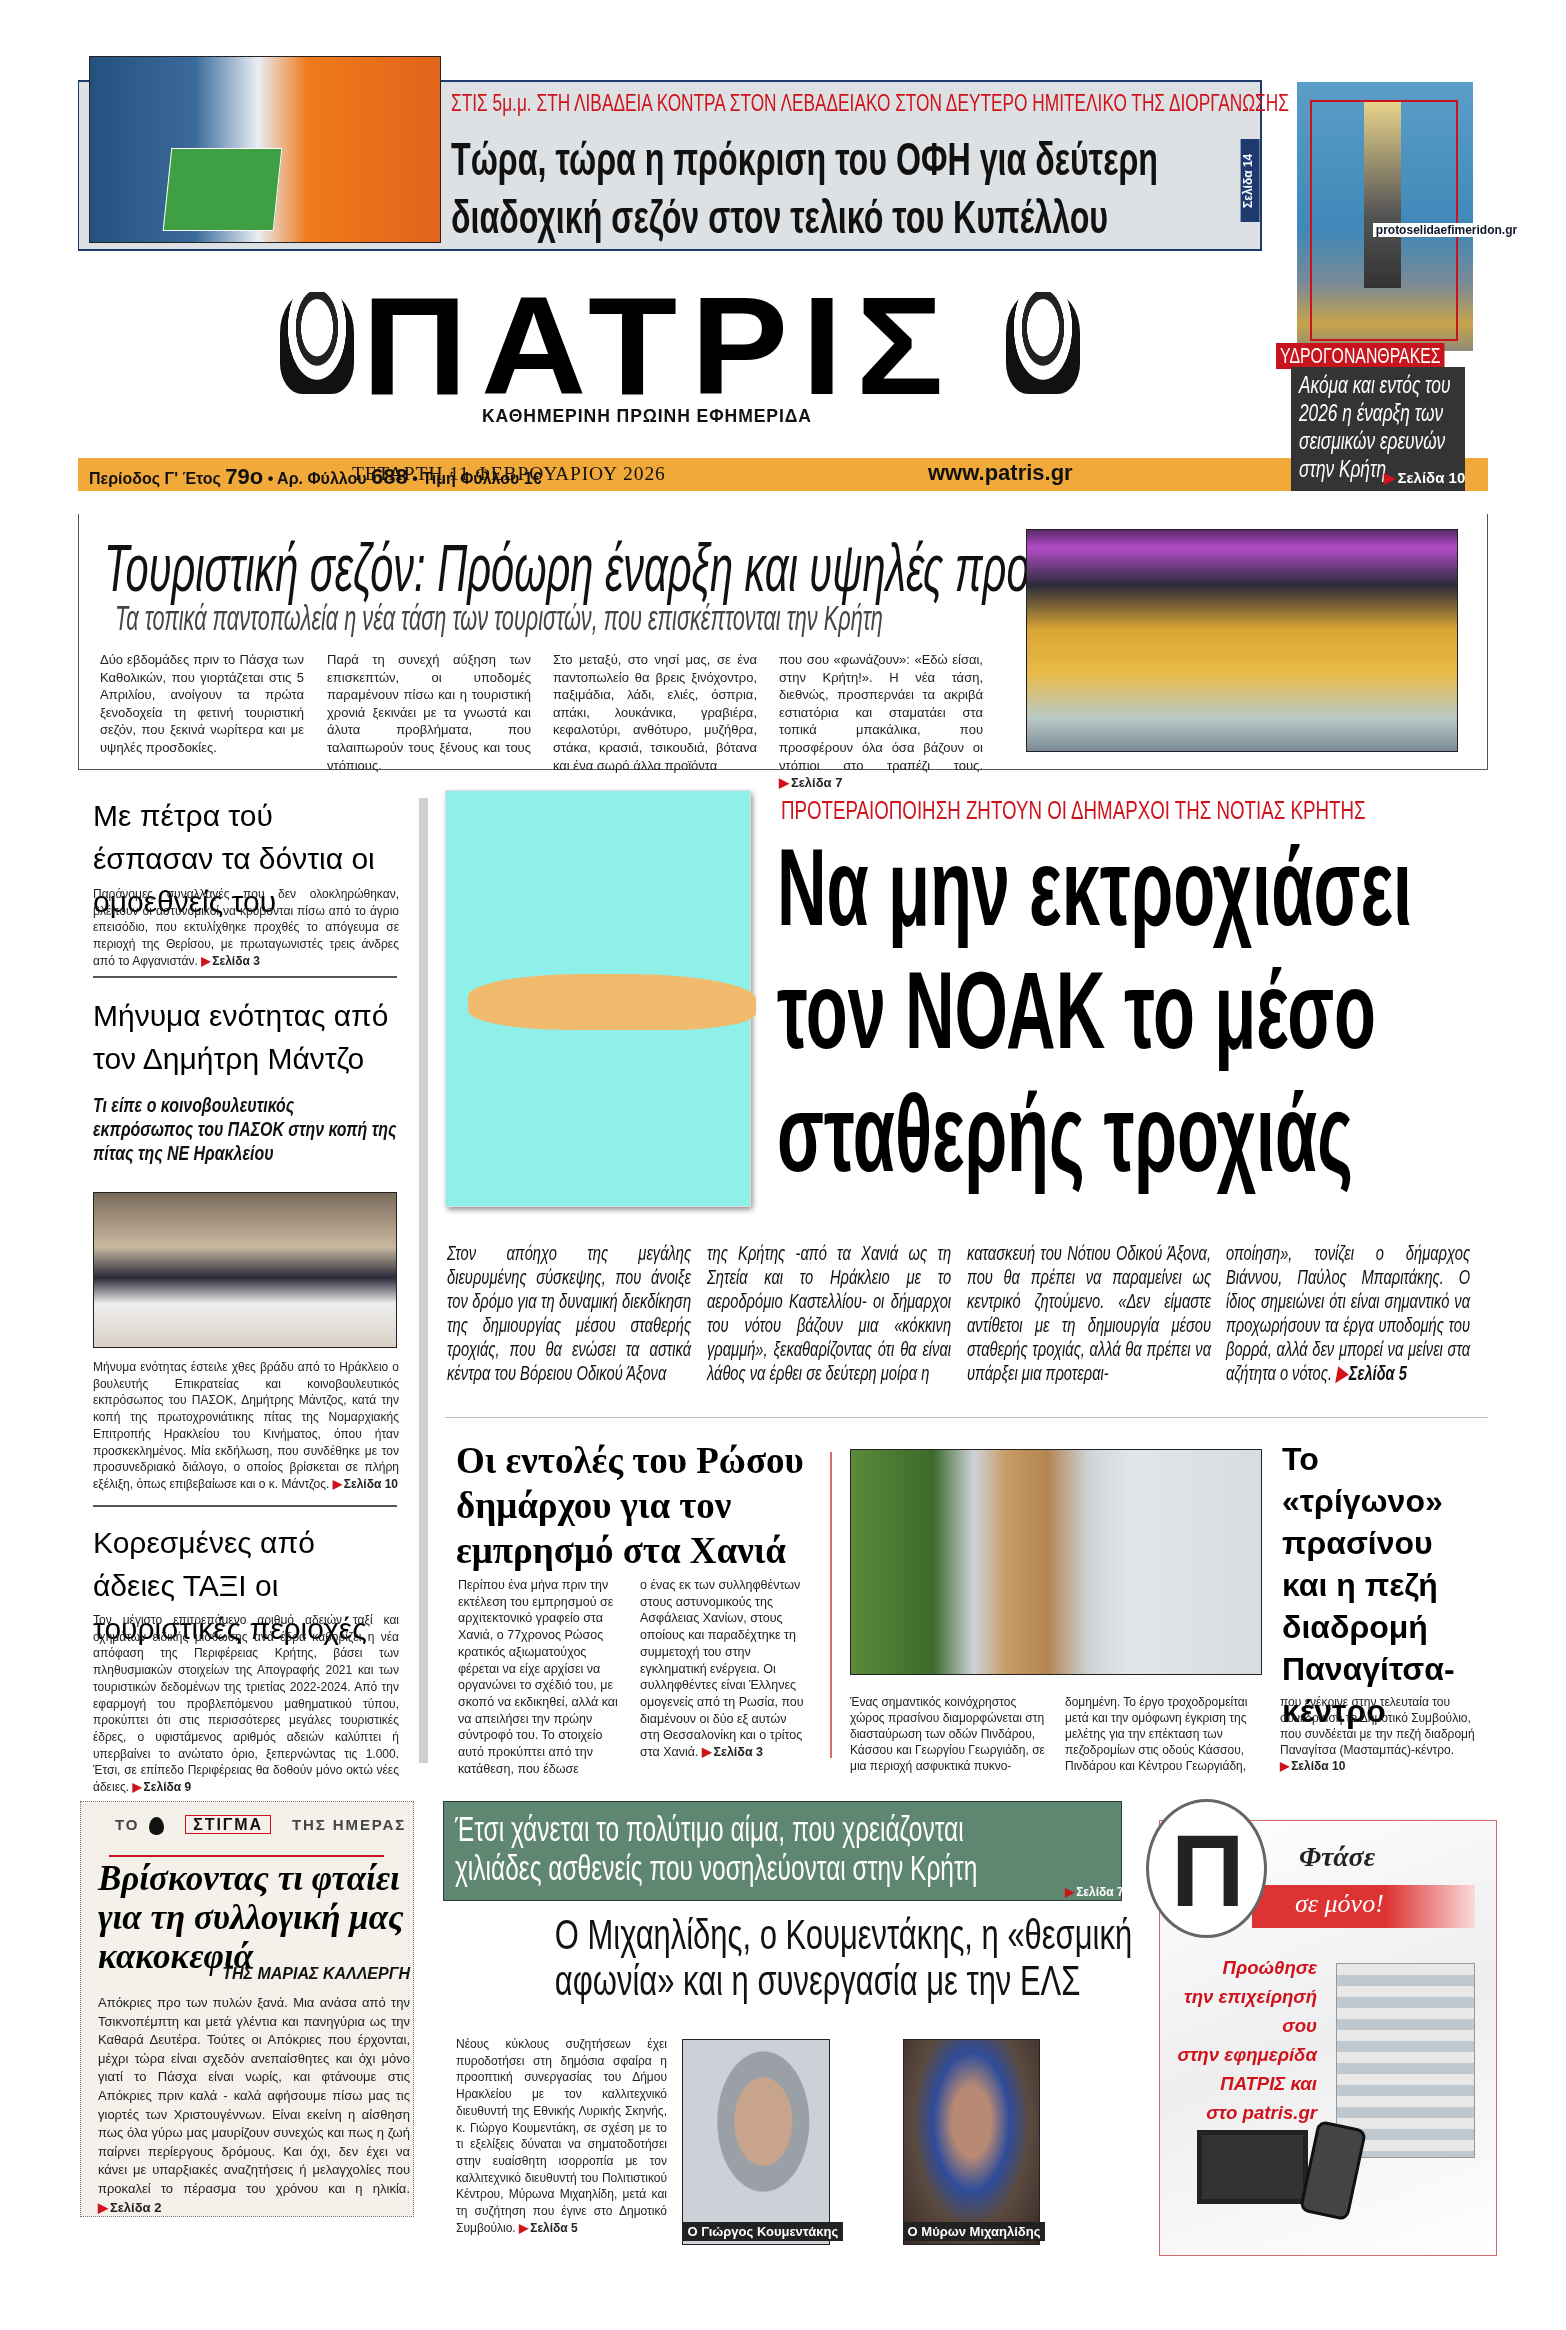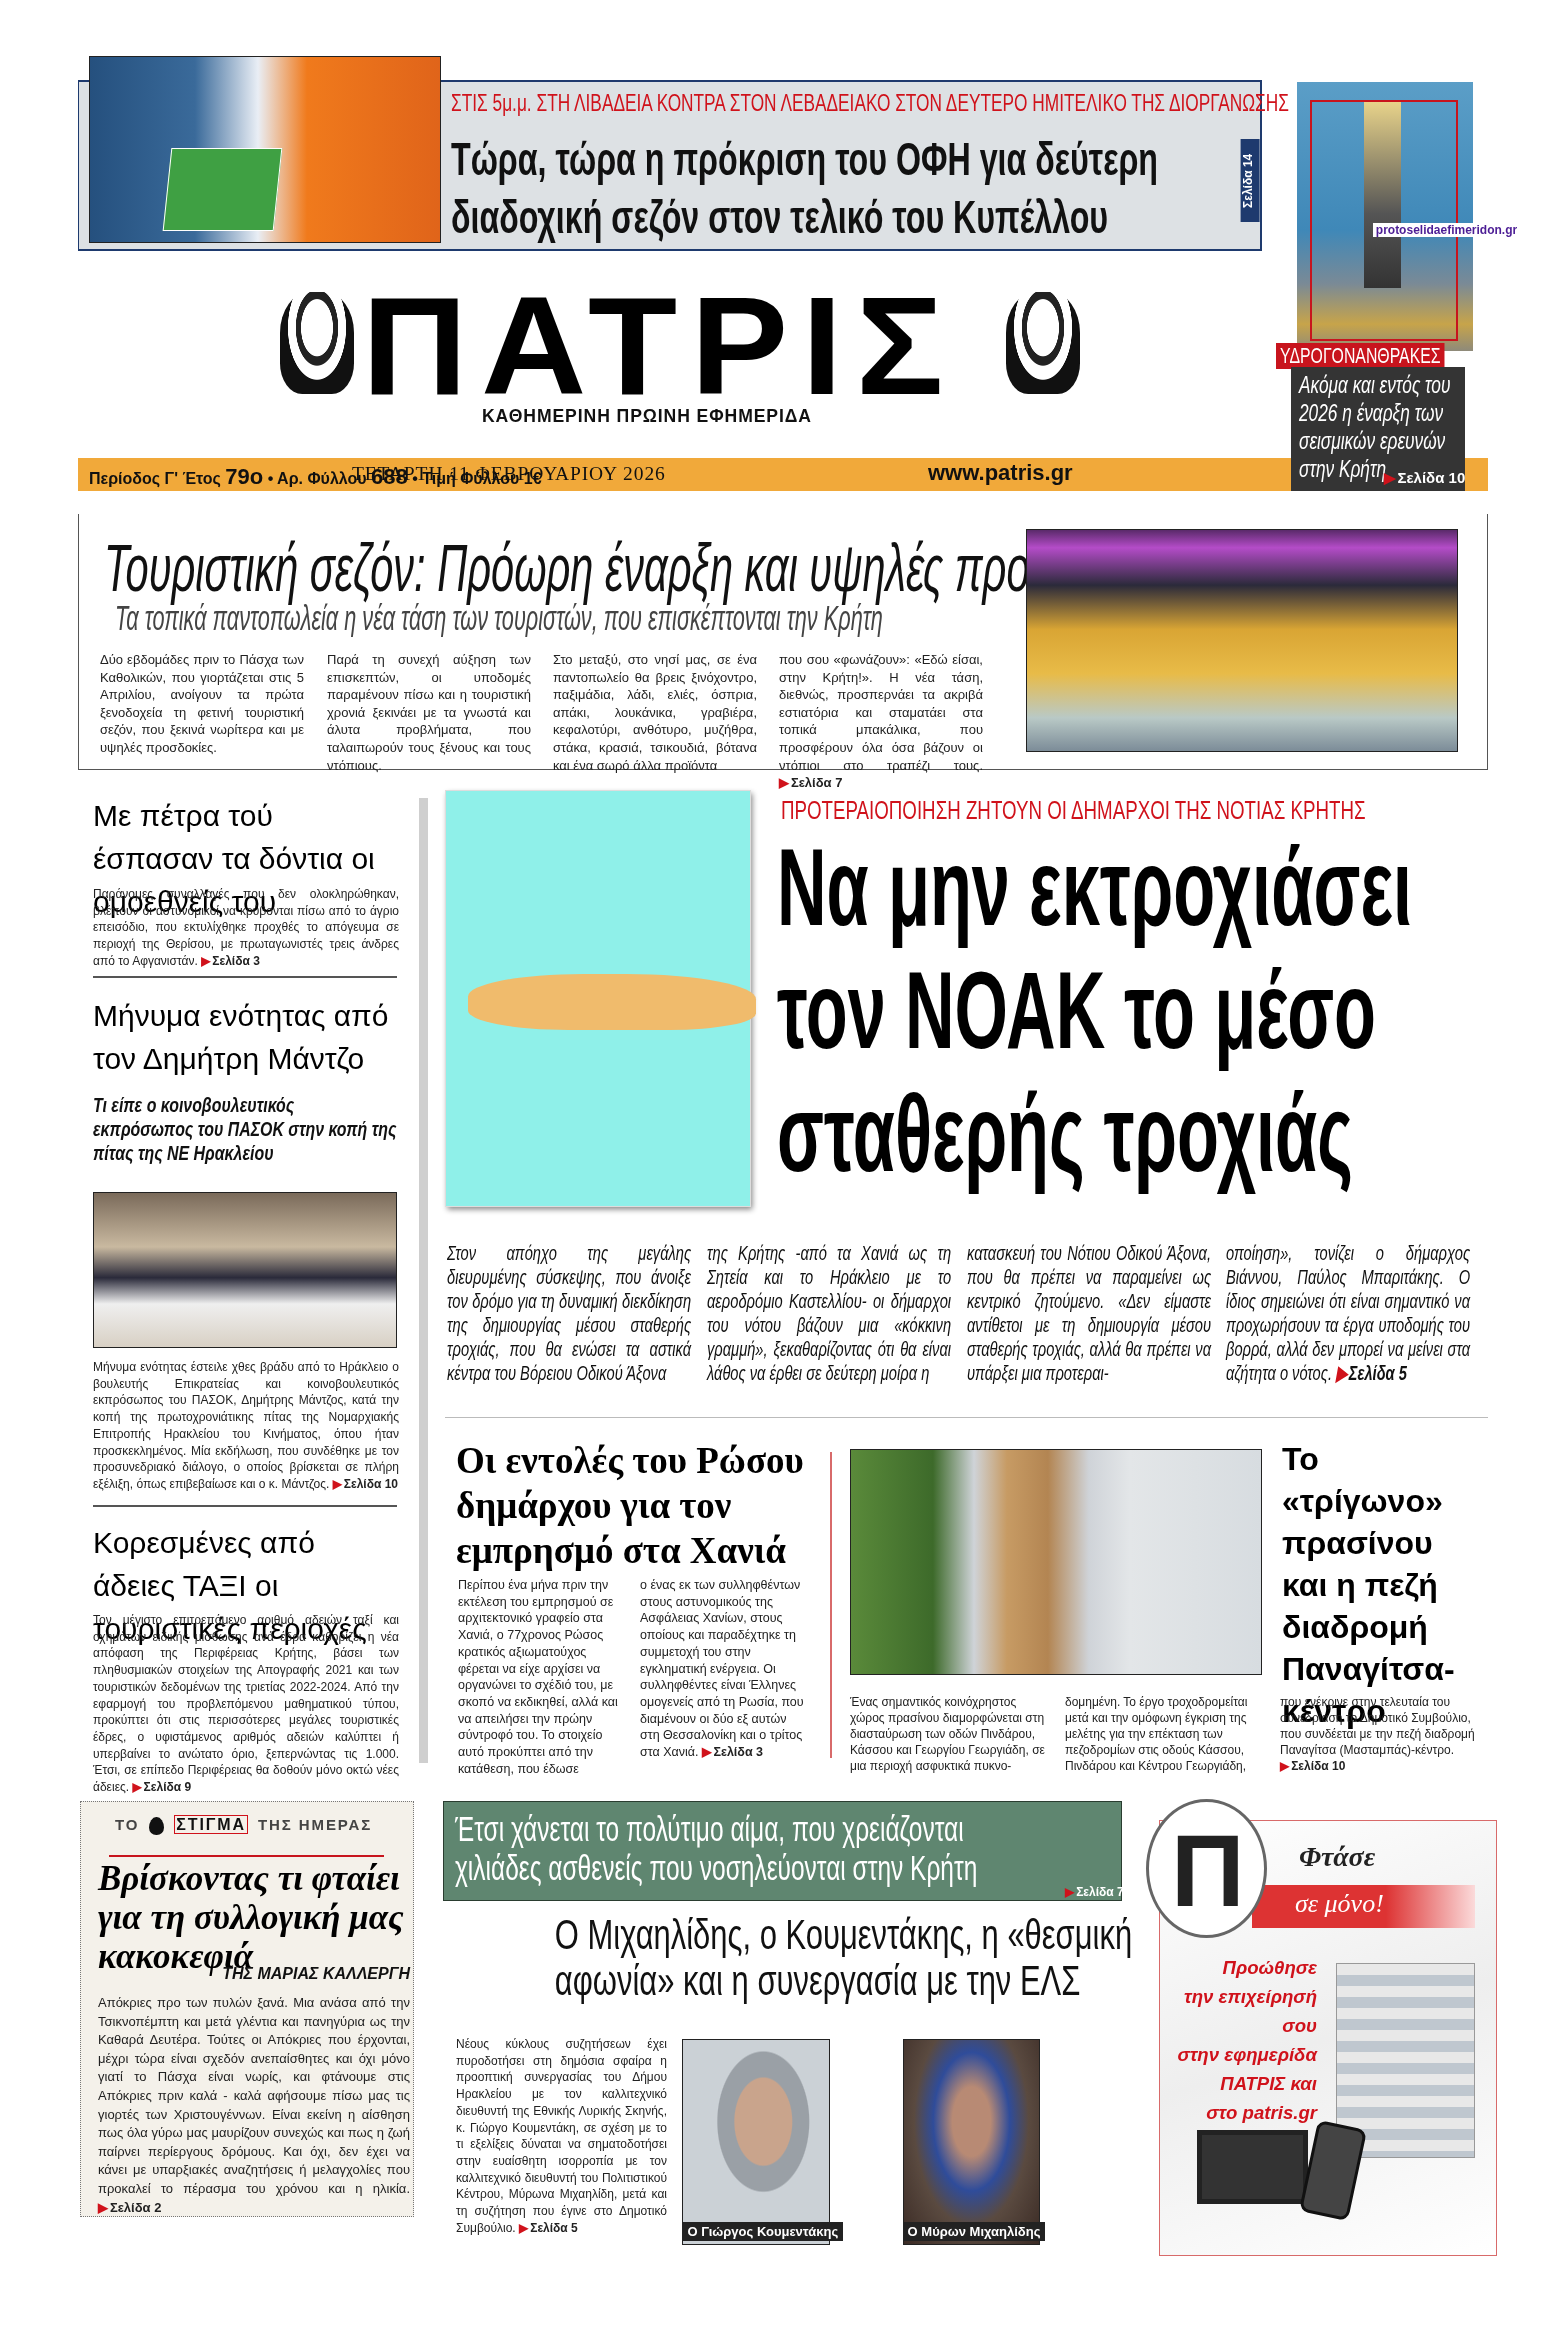--- a/index.html
+++ b/index.html
@@ -28,21 +28,21 @@
 #info-bar{left:78px;top:458px;width:1410px;height:33px;background:#f1a93a}
 #info-left{left:89px;top:464px;font-size:16px;font-weight:bold;white-space:nowrap;color:#111}
 #info-left .big{font-size:22px}
 #info-date{left:352px;top:463px;font-size:19.5px;font-family:"Liberation Serif",serif;letter-spacing:0.9px;white-space:nowrap}
 #info-url{left:928px;top:460px;font-size:22px;font-weight:bold;white-space:nowrap}
 
 
 #oil-photo{left:1297px;top:82px;width:176px;height:269px;background:linear-gradient(180deg,#5b9ec7 0%,#3f88b8 55%,#7a8a96 75%,#c7a44a 90%,#8e8a7a 100%);border:none}
 #oil-rig{left:1364px;top:102px;width:37px;height:186px;background:linear-gradient(180deg,#e8d38a,#555 60%,#333)}
 #oil-frame{left:1310px;top:100px;width:148px;height:241px;border:2.8px solid #c8141d}
-#watermark{left:1373px;top:223px;font-size:12px;font-weight:bold;color:#4c1d95;background:#fff;padding:0 2.8px}
+#watermark{left:1373px;top:223px;font-size:12px;font-weight:bold;color:#0f172a;background:#fff;padding:0 2.8px}
 #oil-kicker{left:1276px;top:343px;background:#c8141d;color:#fff;font-size:22px;padding:0 5.6px;white-space:nowrap;transform:scaleX(.72);transform-origin:left top}
 #oil-box{left:1291px;top:367px;width:174px;height:124px;background:#343434}
 #oil-title{left:1299px;top:371px;width:223px;font-size:24px;font-style:italic;color:#fff;line-height:28px;transform:scaleX(.72);transform-origin:left top}
 #oil-page{left:1384px;top:469px;font-size:15px;color:#fff}
 
 
 #tourism-box{left:78px;top:514px;width:1410px;height:256px;border:1.9px solid #555;border-top:none}
 #tourism-title{left:104px;top:529px;font-size:67px;font-style:italic;white-space:nowrap;transform:scaleX(.62);transform-origin:left top;color:#111}
 #tourism-sub{left:115px;top:598px;font-size:35px;font-style:italic;color:#444;white-space:nowrap;transform:scaleX(.62);transform-origin:left top}
 .t-col{position:absolute;top:651px;width:204px;font-size:13px;line-height:17.6px;color:#222;text-align:justify}
@@ -67,21 +67,21 @@
 #red-sep{left:830px;top:1452px;width:1.9px;height:306px;background:#d86a6a}
 
 
 #aerial-photo{left:850px;top:1449px;width:412px;height:226px;background:linear-gradient(90deg,#5a8a3a 0%,#3d6a2a 20%,#cfd3d8 30%,#c79b64 38%,#b38552 48%,#cfd3d8 58%,#e3e6e8 68%,#d7dce0 100%)}
 #triangle-title{left:1282px;top:1438px;width:204px;font-size:32px;font-weight:bold;line-height:42px;color:#000}
 .g-col{position:absolute;top:1694px;width:202px;font-size:12px;line-height:16px;color:#222}
 
 
 #stigma-box{left:80px;top:1801px;width:334px;height:416px;background:#f4f1ea;border:1.9px dotted #777}
 #stigma-head{left:115px;top:1816px;font-size:15px;font-weight:bold;color:#444;white-space:nowrap;letter-spacing:1.9px}
-#stigma-head .tag{color:#111;border:1.9px solid #d0121b;padding:0 1px;margin:0 4px;font-size:16px}
+#stigma-head .tag{color:#111;border:1.9px solid #d0121b;padding:0 7px;margin:0 15px;font-size:16px}
 #stigma-rule{left:109px;top:1855px;width:275px;height:1.9px;background:#c8141d}
 #stigma-title{left:98px;top:1859px;width:315px;font-size:35px;font-weight:bold;font-style:italic;line-height:39px;color:#000;font-family:"Liberation Serif",serif}
 #stigma-author{left:186px;top:1965px;width:224px;text-align:right;font-size:16px;font-weight:bold;font-style:italic;color:#111}
 #stigma-body{left:98px;top:1994px;width:312px;font-size:13px;line-height:18.6px;color:#222;text-align:justify}
 
 
 #blood-box{left:443px;top:1801px;width:679px;height:100px;background:#5f8670;border:1.9px solid #2a3d30}
 #blood-title{left:455px;top:1809px;font-size:35px;color:#fff;line-height:39px;white-space:nowrap;transform:scaleX(.7);transform-origin:left top}
 #blood-page{left:1065px;top:1885px;font-size:12px;color:#fff}
 

